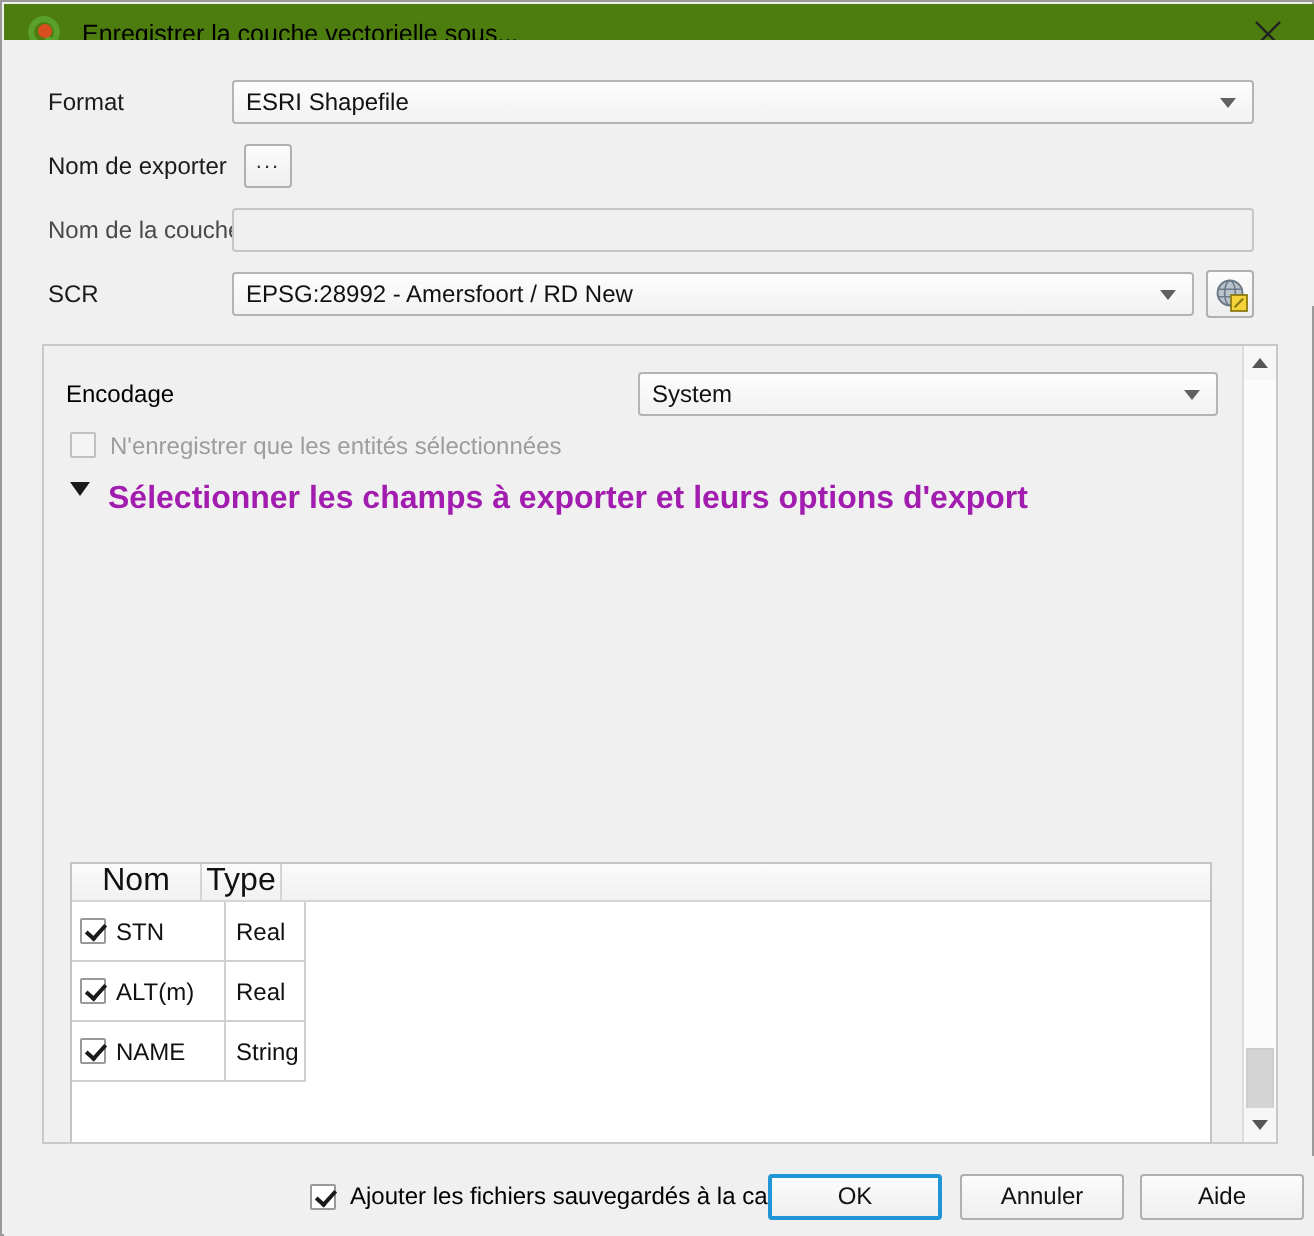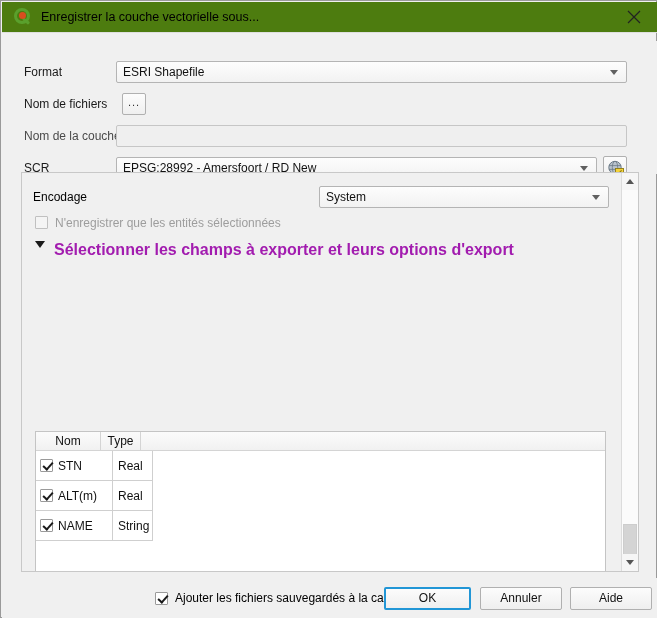--- a/index.html
+++ b/index.html
@@ -86,21 +86,21 @@
   .titlebar-sep {
     position: absolute;
     left: 1px; top: 31px;
     width: 655px; height: 1px;
     background: #dfdfdf;
   }
 
   
   .topform {
     position: absolute;
-    left: 1px; top: 40px;
+    left: 1px; top: 19px;
     width: 655px;
     height: 133px;
     background: #f0f0f0;
   }
   .frow {
     position: absolute;
     left: 0;
     width: 655px;
     height: 22px;
     display: flex;
@@ -286,21 +286,21 @@
   .th-row { display: flex; height: 19px; }
   .th {
     box-sizing: border-box;
     height: 19px;
     background: linear-gradient(#fbfbfb, #f1f1f1);
     border-right: 1px solid #d4d4d4;
     border-bottom: 1px solid #d4d4d4;
     display: flex;
     align-items: center;
     justify-content: center;
-    font-size: 12px;
+    font-size: 16px;
     color: #111;
   }
   .th.c0 { width: 65px; }
   .th.c1 { width: 40px; }
   .th.fill { flex: 1; border-right: none; }
   .tr { display: flex; height: 30px; }
   .td {
     box-sizing: border-box;
     height: 30px;
     border-right: 1px solid #cfcfcf;
@@ -413,21 +413,21 @@
 
     <div class="frow" style="top:20px;">
       <div class="flabel">Format</div>
       <div class="combo" style="width:511px;">
         <span>ESRI Shapefile</span>
         <span class="arrow"></span>
       </div>
     </div>
 
     <div class="frow" style="top:52px;">
-      <div class="flabel">Nom de fichiers</div>
+      <div class="flabel">Nom de exporter</div>
       <div class="dotsbtn">...</div>
     </div>
 
     <div class="frow" style="top:84px;">
       <div class="flabel dim">Nom de la couche</div>
       <div class="lineedit disabled" style="width:511px;" title="">
         <span></span>
       </div>
     </div>
 

